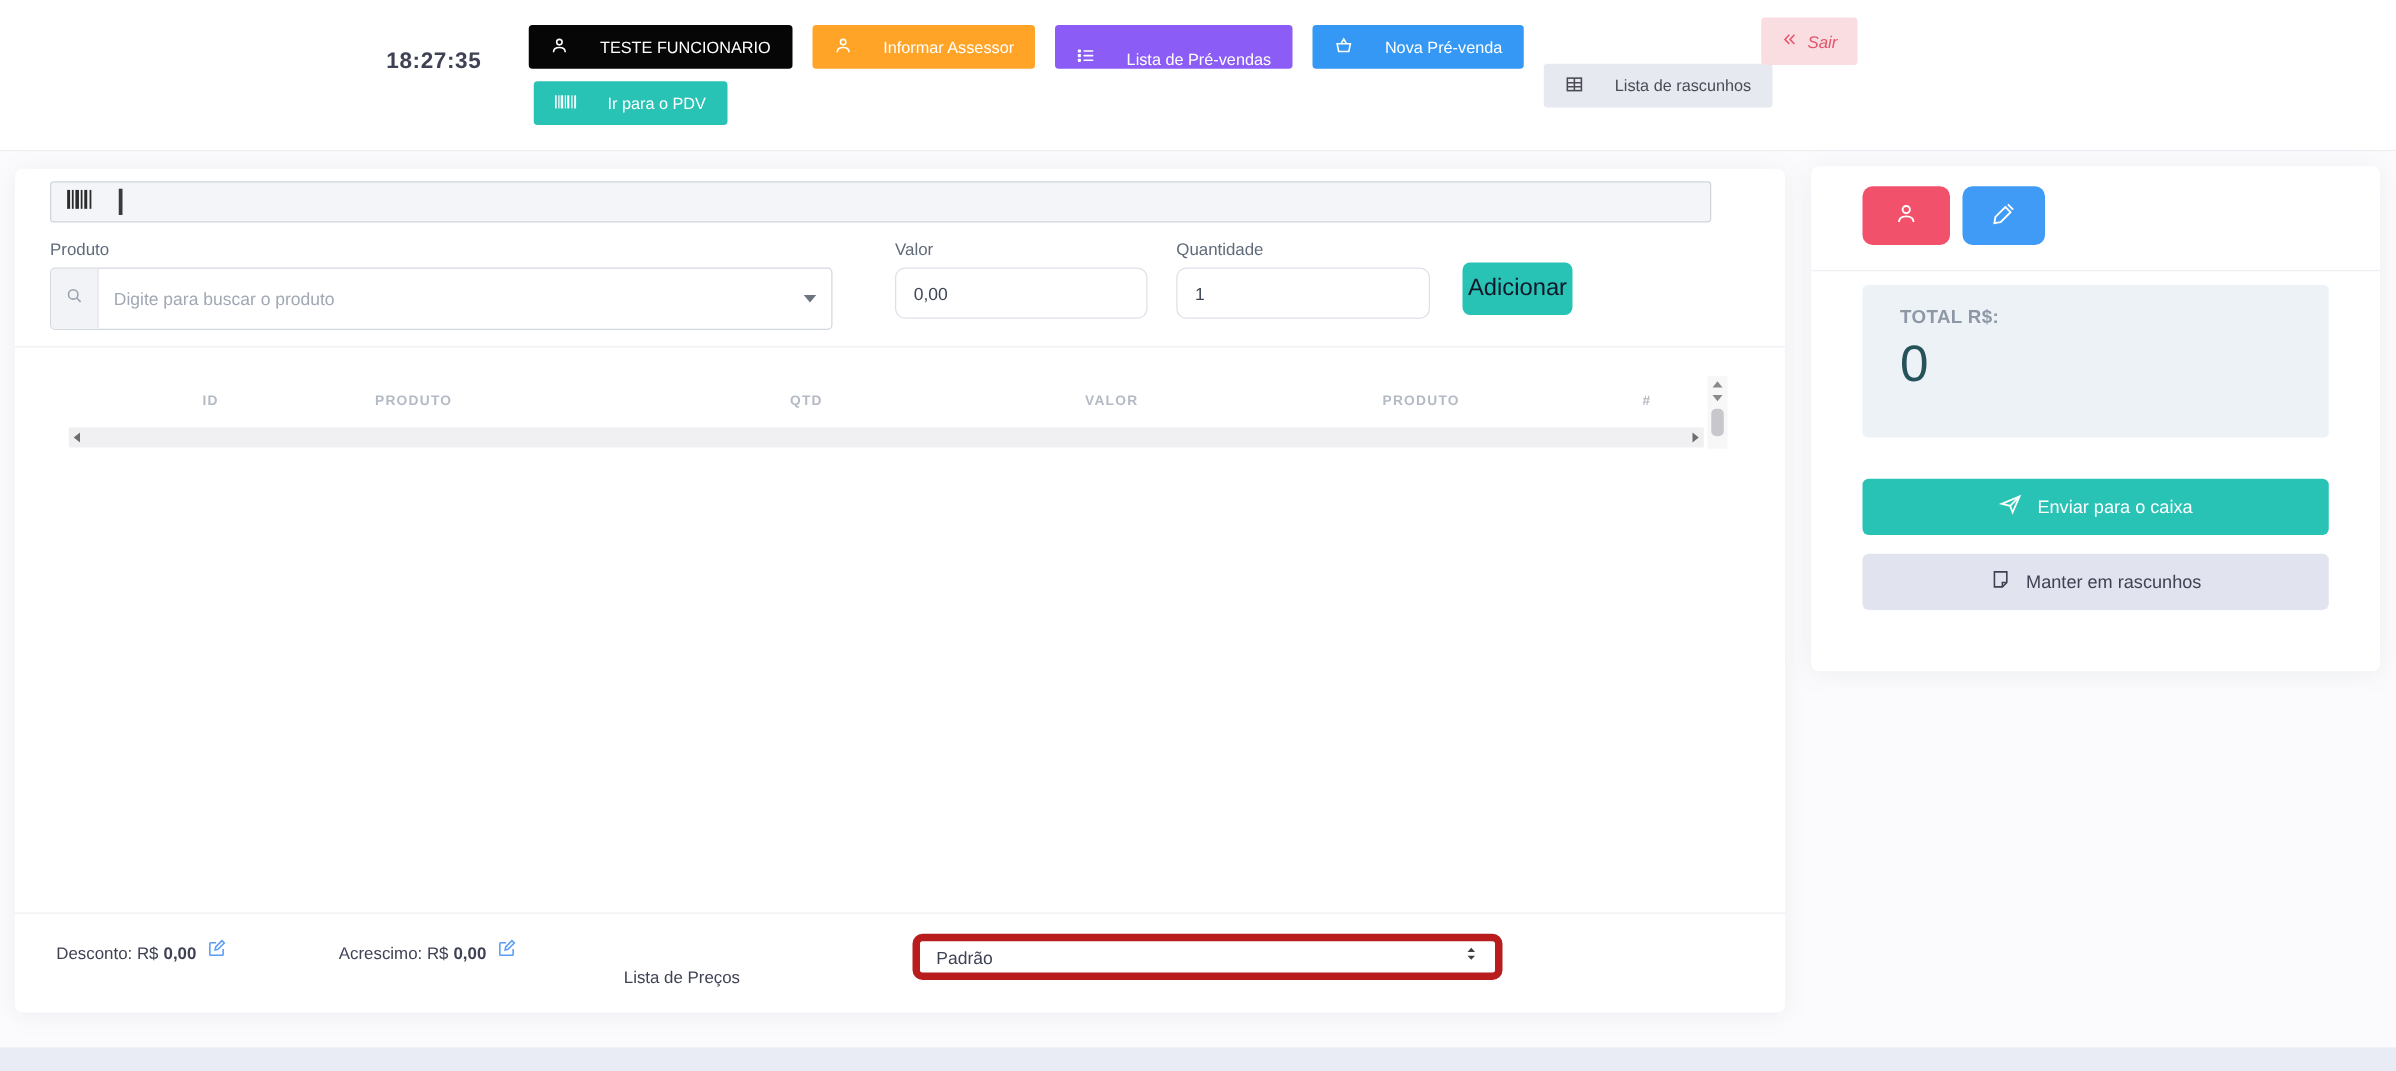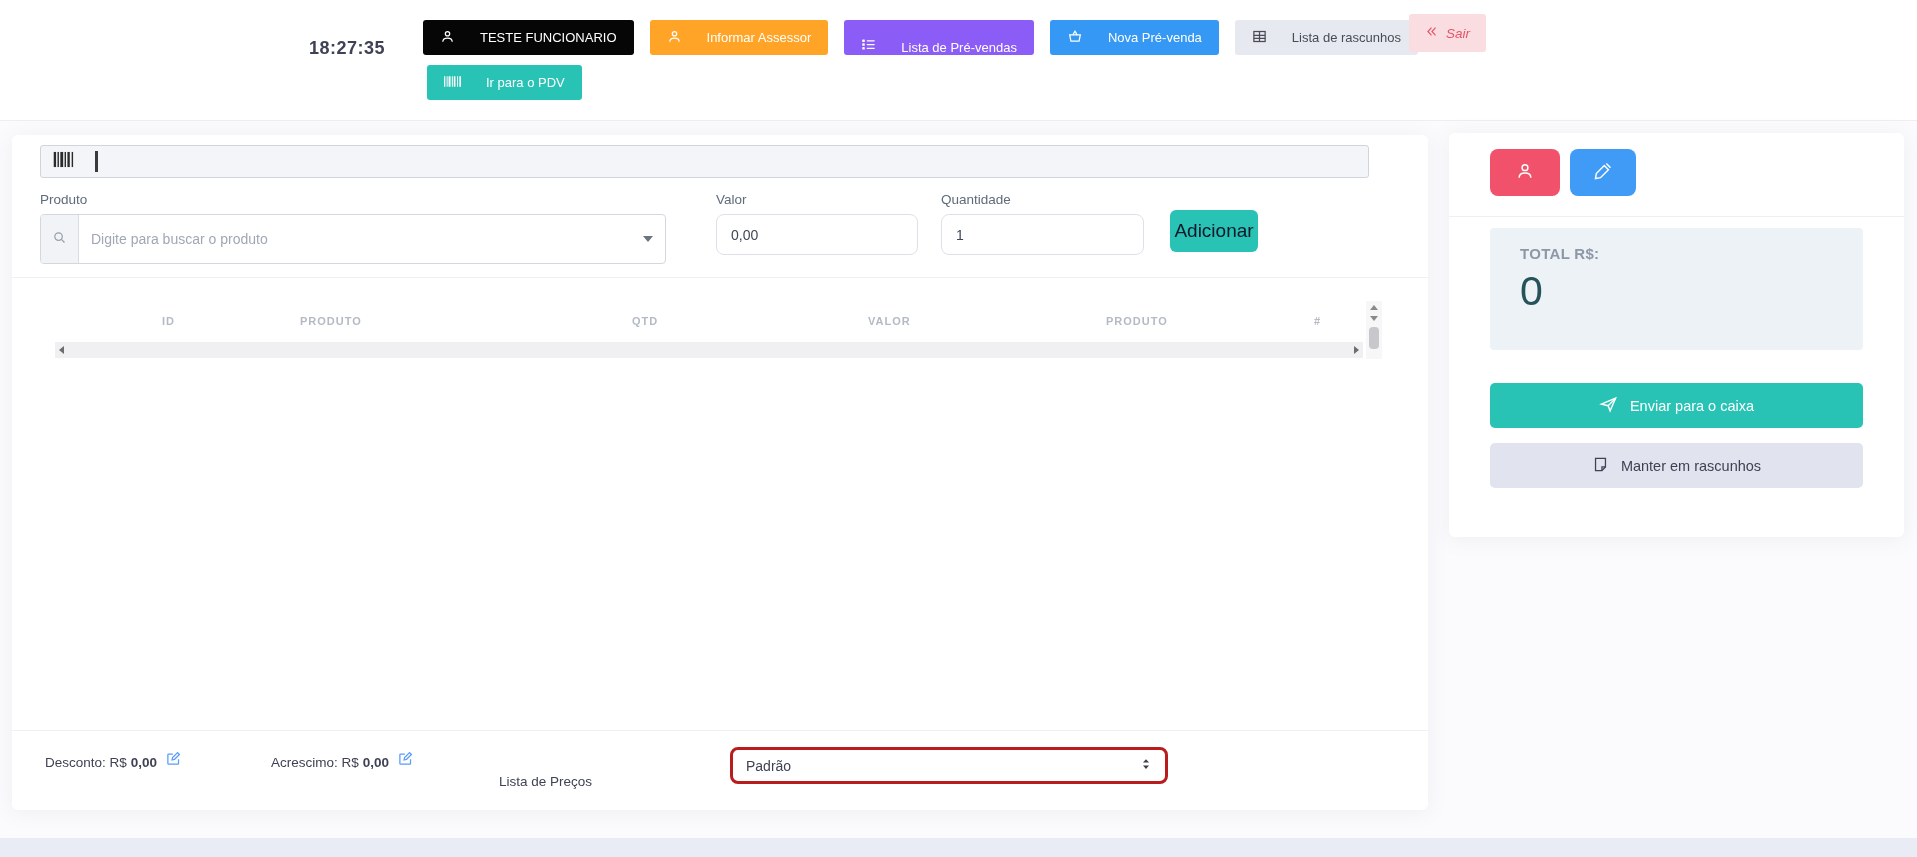--- a/index.html
+++ b/index.html
@@ -14,21 +14,21 @@
   .btn { display:inline-flex; align-items:center; justify-content:center; gap:25px;
     height:35px; padding:0 17px; border:none; border-radius:3px; font-size:13px;
     font-family:"Liberation Sans", sans-serif; cursor:pointer; white-space:nowrap; }
   .btn svg { flex:0 0 auto; }
   .hdr-row1 { position:absolute; left:423px; top:20px; display:flex; gap:16px; }
   .hdr-row2 { position:absolute; left:427px; top:65px; }
   .btn-black  { background:#060606; color:#ffffff; }
   .btn-orange { background:#ffa426; color:#ffffff; }
   .btn-purple { background:#8b5cf6; color:#ffffff;align-items:flex-end; }
   .btn-blue   { background:#3598f4; color:#ffffff; }
-  .btn-gray   { background:#e7e9f0; color:#4a4b57; }
+  .btn-gray   { background:#e7e9f0; color:#4a4b57;margin-top:31px; }
   .btn-teal   { background:#28c3b4; color:#ffffff; }
   .btn-exit { position:absolute; left:1409px; top:14px; height:38px; width:77px;
     background:#fadde1; color:#e3556a; border-radius:3px; display:flex;
     align-items:center; justify-content:center; gap:7px; font-size:13.5px; cursor:pointer;font-style:italic; }
 
   
   .card { position:absolute; background:#ffffff; border-radius:6px;
     box-shadow:0 2px 20px rgba(120,130,150,.10); }
   .card-left  { left:12px;   top:135px; width:1416px; height:675px; }
   .card-right { left:1449px; top:133px; width:455px;  height:404px; }
@@ -72,22 +72,22 @@
   .arrow-right { border-top:4px solid transparent; border-bottom:4px solid transparent; border-left:5px solid #6d6d6d; }
   .arrow-up    { border-left:4px solid transparent; border-right:4px solid transparent; border-bottom:5px solid #8a8a8a; margin-top:4px; }
   .arrow-down  { border-left:4px solid transparent; border-right:4px solid transparent; border-top:5px solid #8a8a8a; margin-top:6px; }
   .vthumb { width:10px; height:22px; background:#c8c8cc; border-radius:4px; margin-top:6px; }
 
   
   .adj-group { position:absolute; top:620px; font-size:13.5px; color:#3f4254; display:flex; align-items:flex-start; gap:4px; }
   .adj-value { font-weight:bold; }
   .edit-icon { position:relative; top:-4px; margin-left:5px; }
   .pricelist-label { position:absolute; left:487px; top:639px; font-size:13.5px; color:#3f4254; }
-  .price-select { position:absolute; left:718px; top:612px; width:438px; height:37px;
-    border:3px solid #b91c1c; border-radius:8px; background:#fff; display:flex;
+  .price-select { position:absolute; left:718px; top:612px; width:472px; height:37px;
+    border:6px solid #b91c1c; border-radius:8px; background:#fff; display:flex;
     align-items:center; justify-content:space-between; padding:0 13px; cursor:pointer; }
   .price-select-value { font-size:14px; color:#3f4254; }
 
   
   .sq-btn { position:absolute; top:16px; height:47px; border:none; border-radius:8px;
     display:flex; align-items:center; justify-content:center; cursor:pointer; }
   .sq-red  { left:41px; width:70px; background:#f1516a; }
   .sq-blue { left:121px; width:66px; background:#3f9bf5; }
   .total-panel { position:absolute; left:41px; top:95px; width:373px; height:122px;
     background:#edf2f7; border-radius:4px; padding:17px 30px; }

